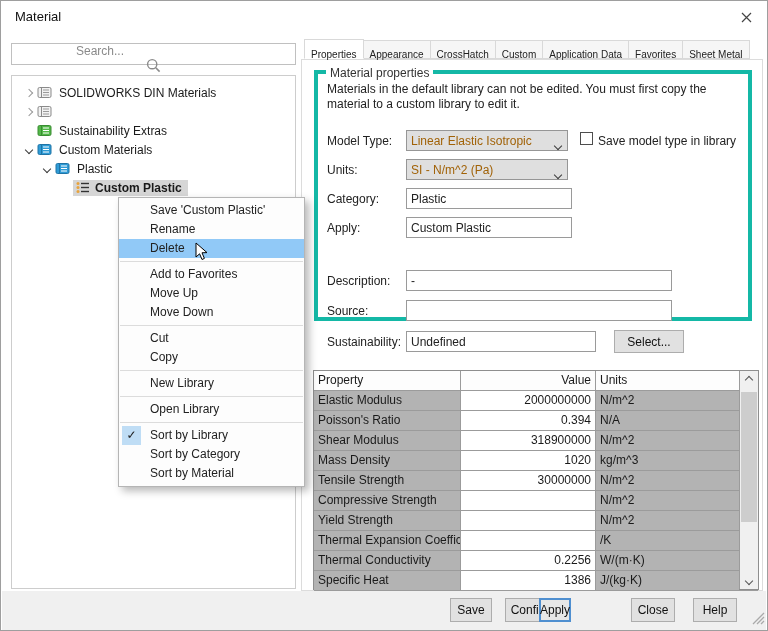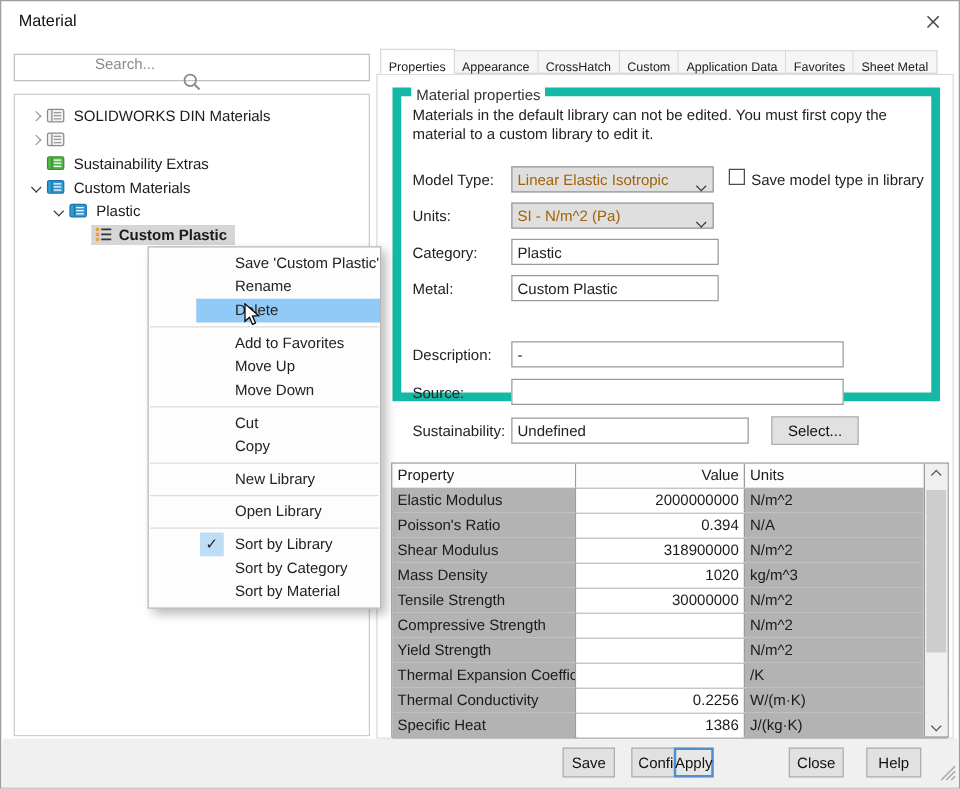--- a/index.html
+++ b/index.html
@@ -24,38 +24,38 @@
   .chev { display:inline-block; width:6px; height:6px; border-left:1px solid #5a5a5a; border-bottom:1px solid #5a5a5a; }
   .chev.right { transform:rotate(-135deg); border-color:#9a9a9a; }
   .chev.down  { transform:rotate(-45deg); border-color:#3a3a3a; }
   .lib-icon { width:18px; display:inline-flex; align-items:center; flex:0 0 18px; }
   .tree-label { padding:1px 4px; white-space:nowrap; }
   .tree-sel { background:#d6d6d6; font-weight:bold; display:inline-flex; align-items:center; padding:1px 6px 1px 2px; }
   .tree-sel .lib-icon { margin-right:2px; }
 
   
   .ctx-menu { position:absolute; left:117px; top:196px; width:187px; background:#fdfdfd; border:1px solid #b5b5b5; box-shadow:4px 4px 8px rgba(0,0,0,.28); padding:3px 0; z-index:20; }
-  .menu-item { height:19px; line-height:19px; padding-left:31px; position:relative; color:#222; cursor:default; white-space:nowrap;margin-left:38px; }
+  .menu-item { height:19px; line-height:19px; padding-left:31px; position:relative; color:#222; cursor:default; white-space:nowrap; }
   .menu-item.hl { background:#91c9f7; }
   .menu-sep { height:1px; background:#dcdcdc; margin:3px 1px; }
   .menu-check { position:absolute; left:3px; top:0px; width:19px; height:19px; background:#bfddf5; display:flex; align-items:center; justify-content:center; font-size:12px; color:#222; }
 
   
   .cursor { position:absolute; left:194px; top:241px; z-index:30; }
 
   
   .tab-strip { position:absolute; left:303px; top:39px; display:flex; z-index:3; }
   .tab { height:19px; line-height:18px; padding:5px 6px; font-size:10px; background:#f6f6f6; border:1px solid #d9d9d9; border-left:none; color:#222; cursor:pointer; white-space:nowrap; }
   .tab:first-child { border-left:1px solid #d9d9d9; }
   .tab.active { background:#fff; border-bottom:1px solid #fff; height:20px; position:relative; top:-1px; line-height:20px; }
 
   .tab-page { position:absolute; left:300px; top:58px; width:462px; height:532px; background:#fff; border:1px solid #dcdcdc; }
 
   
-  .groupbox { position:absolute; left:12px; top:10px; width:438px; height:251px; border:7px solid #14b8a6; }
+  .groupbox { position:absolute; left:12px; top:10px; width:438px; height:251px; border:4px solid #14b8a6; }
   .group-legend { position:absolute; left:8px; top:-8px; background:#fff; padding:0 4px; color:#333; }
   .group-note { position:absolute; left:9px; top:8px; width:420px; line-height:15px; color:#222; }
 
   .f-label { position:absolute; left:9px; color:#222; }
   .dropdown { position:absolute; height:21px; width:162px; background:#dfdfdf; border:1px solid #969696; display:flex; align-items:center; padding:0 4px; color:#a16207; }
   .dropdown .dd-chev { position:absolute; right:6px; top:7px; }
   .txtinput { position:absolute; height:21px; border:1px solid #9a9a9a; background:#fff; padding:0 4px; font:12px "Liberation Sans", sans-serif; color:#222; outline:none; }
   .checkbox { position:absolute; width:13px; height:13px; border:1px solid #4d4d4d; background:#fff; }
   .cb-label { position:absolute; color:#222; }
   .btn { background:#e1e1e1; border:1px solid #adadad; font:12px "Liberation Sans", sans-serif; color:#111; display:flex; align-items:center; justify-content:center; cursor:pointer; }
@@ -248,21 +248,21 @@
 
       <span class="f-label" style="top:89px">Units:</span>
       <div class="dropdown" style="left:88px; top:85px">
         <span>SI - N/m^2 (Pa)</span>
         <span class="dd-chev"><span class="chev down"></span></span>
       </div>
 
       <span class="f-label" style="top:118px">Category:</span>
       <input class="txtinput" style="left: 88px; top: 114px; width: 166px;" value="Plastic">
 
-      <span class="f-label" style="top:147px">Metal:</span>
+      <span class="f-label" style="top:147px">Apply:</span>
       <input class="txtinput" style="left: 88px; top: 143px; width: 166px;" value="Custom Plastic">
 
       <span class="f-label" style="top:200px">Description:</span>
       <input class="txtinput" style="left: 88px; top: 196px; width: 266px;" value="-">
 
       <span class="f-label" style="top:230px">Source:</span>
       <input class="txtinput" style="left: 88px; top: 226px; width: 266px;" value="">
 
       <span class="f-label" style="top:261px">Sustainability:</span>
       <input class="txtinput" style="left: 88px; top: 257px; width: 190px;" value="Undefined">

